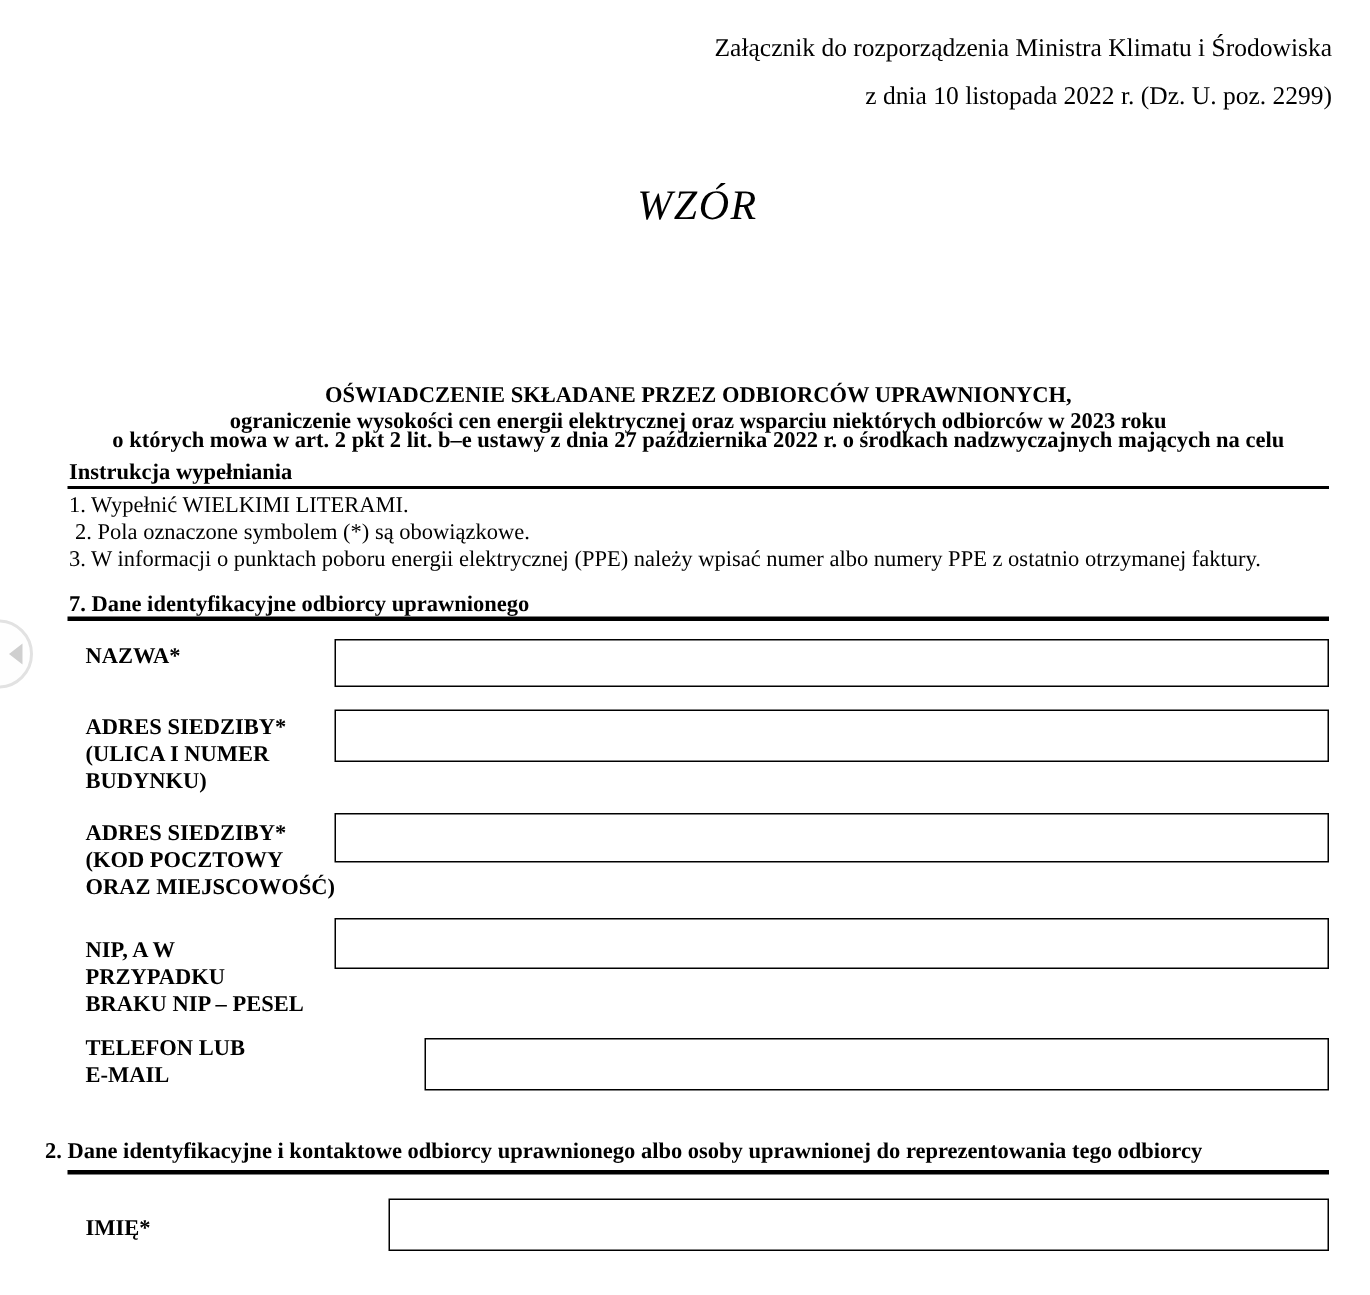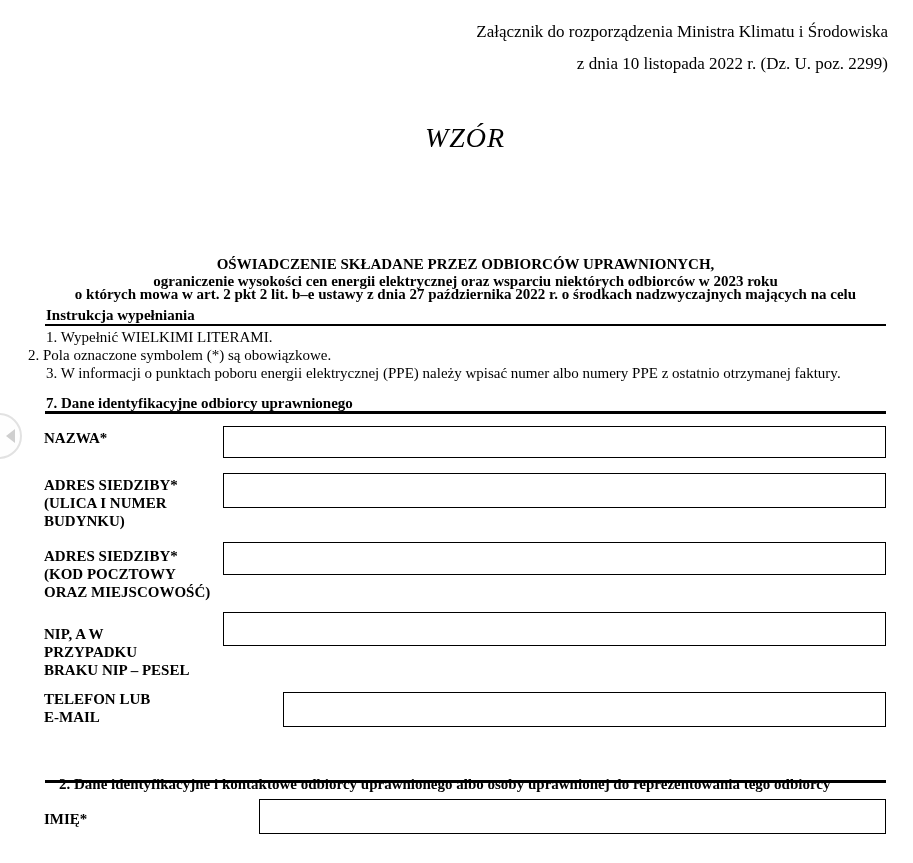--- a/index.html
+++ b/index.html
@@ -43,21 +43,21 @@
 
   .rule {
     left: 45px;
     width: 841px;
     height: 0;
     border-top: 2px solid #000;
   }
   .rule.thick { border-top: 3px solid #000; }
 
   .field-label {
-    left: 44px;
+    left: 57px;
     font-weight: bold;
     font-size: 15px;
     line-height: 18px;
     white-space: nowrap;
   }
   .field-box {
     border: 1.5px solid #000;
     background: #fff;
     box-sizing: border-box;
     font-family: inherit;
@@ -99,21 +99,21 @@
 
 <div class="abs specimen" style="top:122px;">WZÓR</div>
 
 <div class="abs title-line" style="top:208px;margin-top:48px;">OŚWIADCZENIE SKŁADANE PRZEZ ODBIORCÓW UPRAWNIONYCH,</div>
 <div class="abs title-line" style="top:246px;margin-top:40px;">o których mowa w art. 2 pkt 2 lit. b–e ustawy z dnia 27 października 2022 r. o środkach nadzwyczajnych mających na celu</div>
 <div class="abs title-line" style="top:273px;">ograniczenie wysokości cen energii elektrycznej oraz wsparciu niektórych odbiorców w 2023 roku</div>
 
 <div class="abs b15" style="left:46px; top:307px;">Instrukcja wypełniania</div>
 <div class="abs rule" style="top:324px;"></div>
 <div class="abs r15" style="left:46px; top:329px;">1. Wypełnić WIELKIMI LITERAMI.</div>
-<div class="abs r15" style="left:28px; top:347px;">2. Pola oznaczone symbolem (*) są obowiązkowe.</div>
+<div class="abs r15" style="left:50px; top:347px;">2. Pola oznaczone symbolem (*) są obowiązkowe.</div>
 <div class="abs r15" style="left:46px; top:365px;">3. W informacji o punktach poboru energii elektrycznej (PPE) należy wpisać numer albo numery PPE z ostatnio otrzymanej faktury.</div>
 
 <div class="abs b15" style="left:46px; top:395px;">7. Dane identyfikacyjne odbiorcy uprawnionego</div>
 <div class="abs rule thick" style="top:411px;"></div>
 
 <div class="abs field-label" style="top:429px;">
   <div>NAZWA*</div>
 </div>
 <input type="text" class="abs field-box" style="left: 223px; top: 426px; width: 663px; height: 32px;" value="">
 
@@ -137,19 +137,19 @@
   <div>BRAKU NIP – PESEL</div>
 </div>
 <input type="text" class="abs field-box" style="left: 223px; top: 612px; width: 663px; height: 34px;" value="">
 
 <div class="abs field-label" style="top:690px;">
   <div>TELEFON LUB</div>
   <div>E-MAIL</div>
 </div>
 <input type="text" class="abs field-box" style="left: 283px; top: 692px; width: 603px; height: 35px;" value="">
 
-<div class="abs b15" style="left:59px; top:760px;margin-top:16px;">2. Dane identyfikacyjne i kontaktowe odbiorcy uprawnionego albo osoby uprawnionej do reprezentowania tego odbiorcy</div>
+<div class="abs b15" style="left:30px; top:760px;">2. Dane identyfikacyjne i kontaktowe odbiorcy uprawnionego albo osoby uprawnionej do reprezentowania tego odbiorcy</div>
 <div class="abs rule thick" style="top:780px;"></div>
 
 <div class="abs field-label" style="top:810px;">
   <div>IMIĘ*</div>
 </div>
 <input type="text" class="abs field-box" style="left: 259px; top: 799px; width: 627px; height: 35px;" value="">
 
 </body></html>

